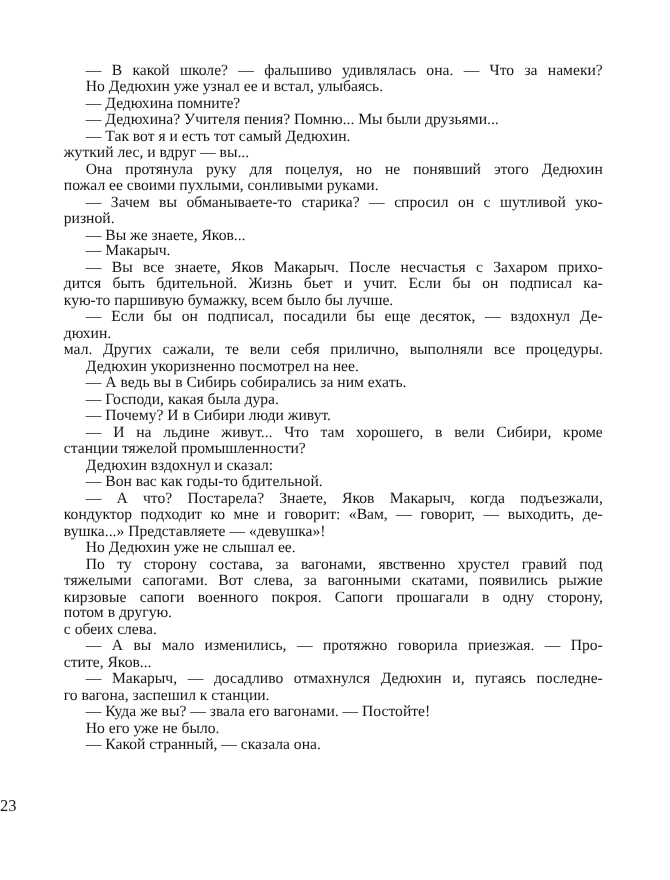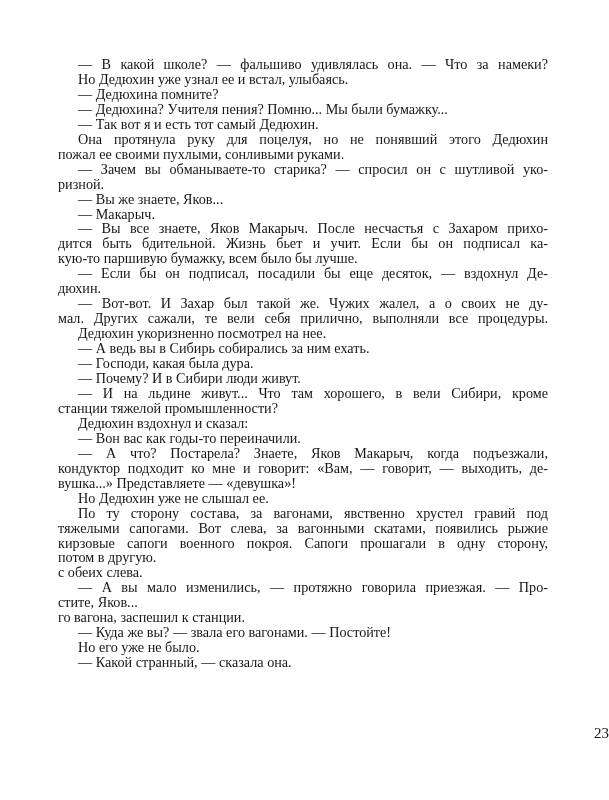--- a/index.html
+++ b/index.html
@@ -8,64 +8,65 @@
     font-family: "Liberation Serif", "DejaVu Serif", serif; color: #161616;
   }
   .page-text {
     position: absolute; left: 58px; top: 57px; width: 490px;
     font-size: 14.2px; line-height: 14.95px;
   }
   .line { display: block; white-space: nowrap; }
   .line.full { text-align: justify; text-align-last: justify; white-space: normal; }
   .indent { padding-left: 20px; }
   .page-number {
-    position: absolute; left: 0; width: 609px; top: 725px; text-align: right;
+    position: absolute; left: 0; width: 609px; top: 725px; text-align: left;
     font-size: 15px;
   }
 </style>
 </head>
 <body>
 
 <div class="page-text" id="page-text">
     <span class="line full indent">— В какой школе? — фальшиво удивлялась она. — Что за намеки?</span>
     <span class="line indent">Но Дедюхин уже узнал ее и встал, улыбаясь.</span>
     <span class="line indent">— Дедюхина помните?</span>
-    <span class="line indent">— Дедюхина? Учителя пения? Помню... Мы были бумажку...</span>
+    <span class="line indent">— Дедюхина? Учителя пения? Помню... Мы были друзьями...</span>
     <span class="line indent">— Так вот я и есть тот самый Дедюхин.</span>
+    <span class="line">жуткий лес, и вдруг — вы...</span>
     <span class="line full indent">Она протянула руку для поцелуя, но не понявший этого Дедюхин</span>
     <span class="line">пожал ее своими пухлыми, сонливыми руками.</span>
     <span class="line full indent">— Зачем вы обманываете-то старика? — спросил он с шутливой уко-</span>
     <span class="line">ризной.</span>
     <span class="line indent">— Вы же знаете, Яков...</span>
     <span class="line indent">— Макарыч.</span>
     <span class="line full indent">— Вы все знаете, Яков Макарыч. После несчастья с Захаром прихо-</span>
     <span class="line full">дится быть бдительной. Жизнь бьет и учит. Если бы он подписал ка-</span>
     <span class="line">кую-то паршивую бумажку, всем было бы лучше.</span>
     <span class="line full indent">— Если бы он подписал, посадили бы еще десяток, — вздохнул Де-</span>
     <span class="line">дюхин.</span>
-    <span class="line full indent">— Вот-вот. И Захар был такой же. Чужих жалел, а о своих не ду-</span>
     <span class="line full">мал. Других сажали, те вели себя прилично, выполняли все процедуры.</span>
     <span class="line indent">Дедюхин укоризненно посмотрел на нее.</span>
     <span class="line indent">— А ведь вы в Сибирь собирались за ним ехать.</span>
     <span class="line indent">— Господи, какая была дура.</span>
     <span class="line indent">— Почему? И в Сибири люди живут.</span>
     <span class="line full indent">— И на льдине живут... Что там хорошего, в вели Сибири, кроме</span>
     <span class="line">станции тяжелой промышленности?</span>
     <span class="line indent">Дедюхин вздохнул и сказал:</span>
-    <span class="line indent">— Вон вас как годы-то переиначили.</span>
+    <span class="line indent">— Вон вас как годы-то бдительной.</span>
     <span class="line full indent">— А что? Постарела? Знаете, Яков Макарыч, когда подъезжали,</span>
     <span class="line full">кондуктор подходит ко мне и говорит: «Вам, — говорит, — выходить, де-</span>
     <span class="line">вушка...» Представляете — «девушка»!</span>
     <span class="line indent">Но Дедюхин уже не слышал ее.</span>
     <span class="line full indent">По ту сторону состава, за вагонами, явственно хрустел гравий под</span>
     <span class="line full">тяжелыми сапогами. Вот слева, за вагонными скатами, появились рыжие</span>
     <span class="line full">кирзовые сапоги военного покроя. Сапоги прошагали в одну сторону,</span>
     <span class="line">потом в другую.</span>
     <span class="line">с обеих слева.</span>
     <span class="line full indent">— А вы мало изменились, — протяжно говорила приезжая. — Про-</span>
     <span class="line">стите, Яков...</span>
+    <span class="line full indent">— Макарыч, — досадливо отмахнулся Дедюхин и, пугаясь последне-</span>
     <span class="line">го вагона, заспешил к станции.</span>
     <span class="line indent">— Куда же вы? — звала его вагонами. — Постойте!</span>
     <span class="line indent">Но его уже не было.</span>
     <span class="line indent">— Какой странный, — сказала она.</span>
   </div>
 
 <div class="page-number">23</div>
 
 </body></html>

